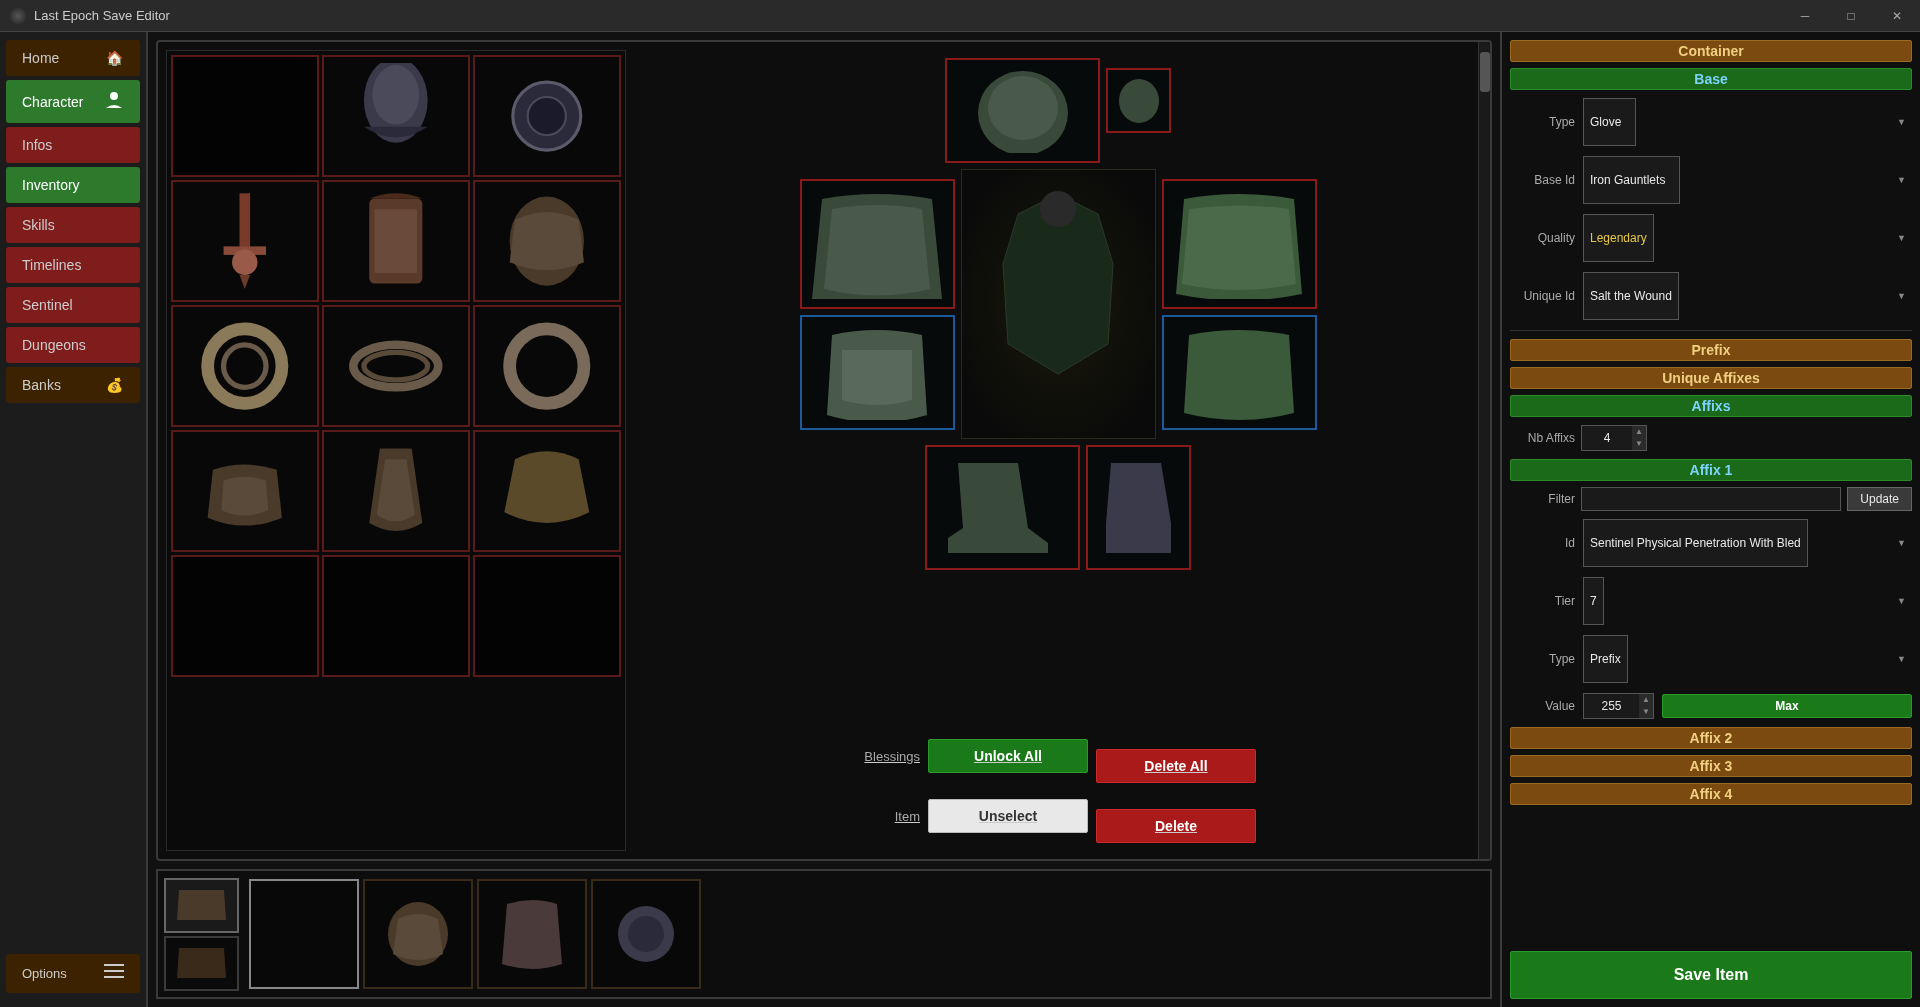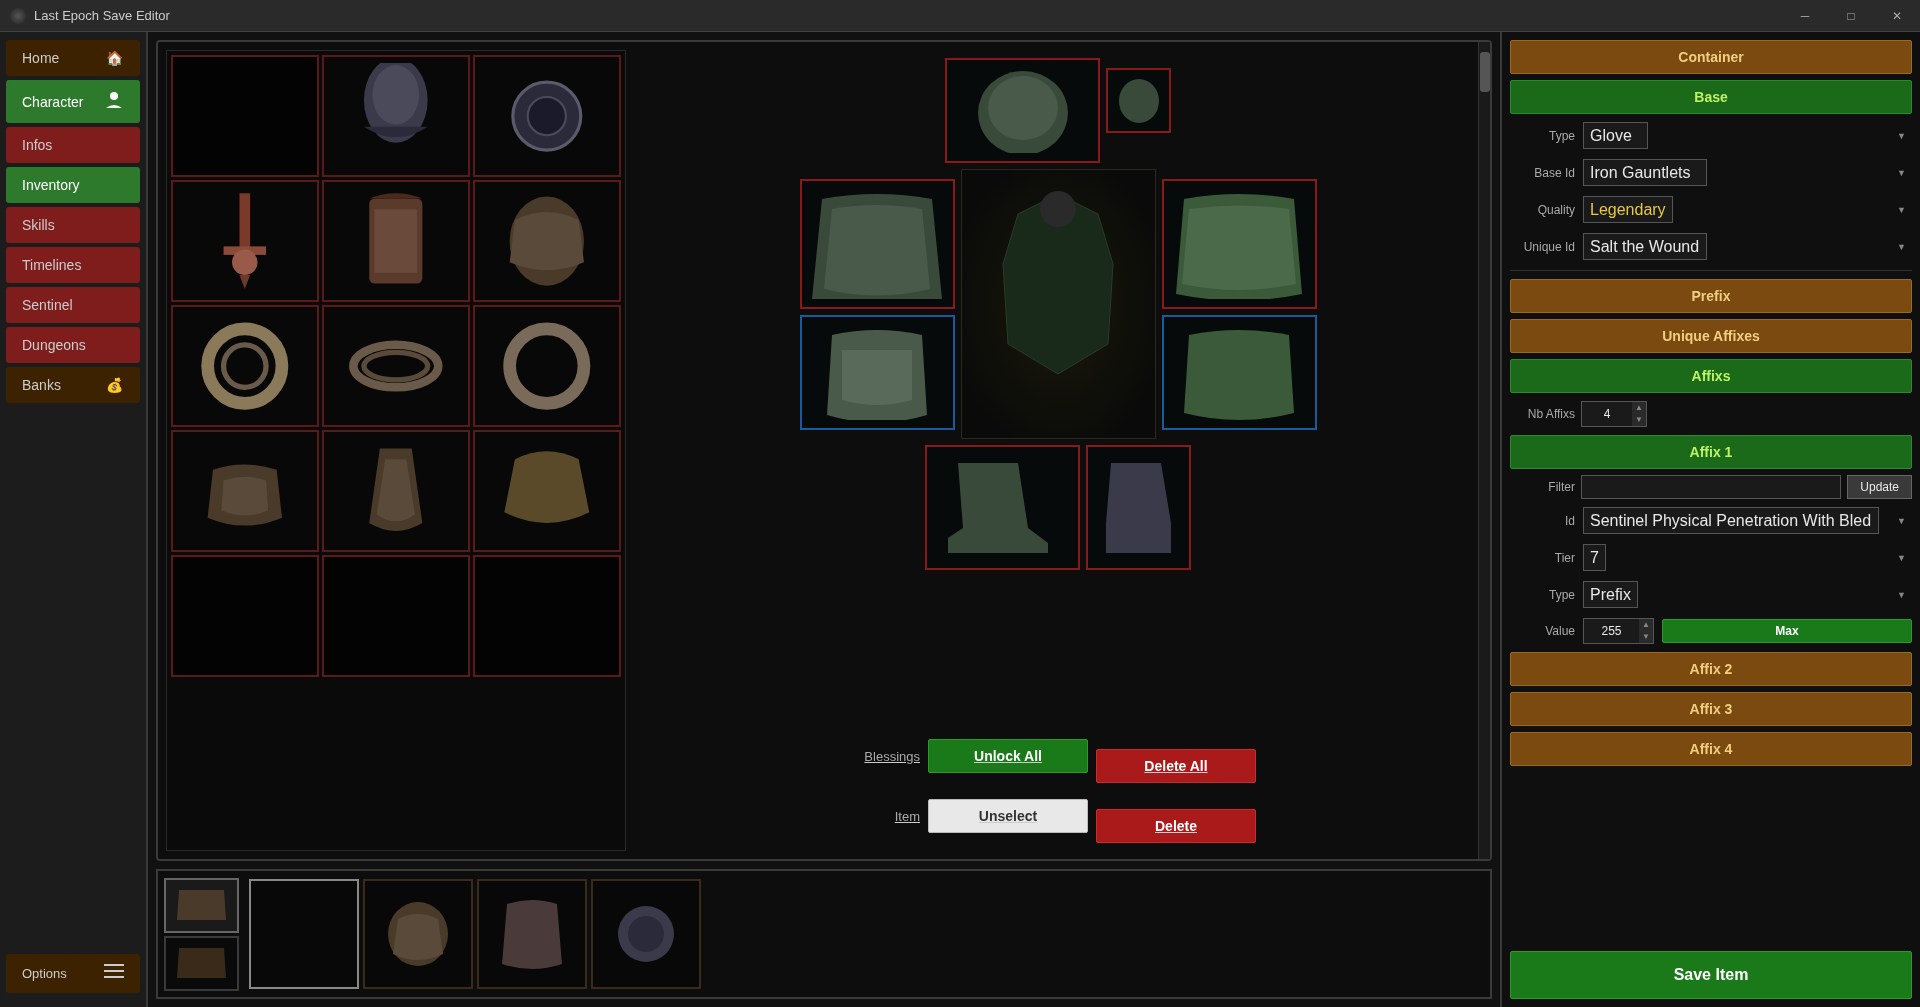--- a/index.html
+++ b/index.html
@@ -185,58 +185,58 @@
       border-left: 2px solid #3a3a3a;
       padding: 8px;
       display: flex;
       flex-direction: column;
       gap: 6px;
       overflow-y: auto;
     }
 
     .panel-btn {
       width: 100%;
-      padding: 8px;
+      padding: 2px;
       font-size: 14px;
       font-weight: bold;
       cursor: pointer;
       border: none;
       border-radius: 2px;
       text-align: center;
     }
     .panel-btn.brown {
       background: #7a4a10;
       color: #f0d080;
       border: 1px solid #9a6a20;
     }
     .panel-btn.green {
       background: #1a6a1a;
-      color: #bef264;
+      color: #7dd3fc;
       border: 1px solid #2a8a2a;
     }
 
     .form-row {
       display: flex;
       align-items: center;
       gap: 8px;
       padding: 2px 0;
     }
     .form-label {
       color: #aaa;
       font-size: 12px;
       min-width: 65px;
       text-align: right;
     }
     .form-select {
       flex: 1;
       background: #1a1a1a;
       color: #e8e8e8;
       border: 1px solid #555;
-      padding: 4px 6px;
-      font-size: 16px;
+      padding: 16px 6px;
+      font-size: 12px;
       cursor: pointer;
       appearance: none;
       -webkit-appearance: none;
       position: relative;
     }
     .form-select-wrap {
       flex: 1;
       position: relative;
     }
     .form-select-wrap::after {

